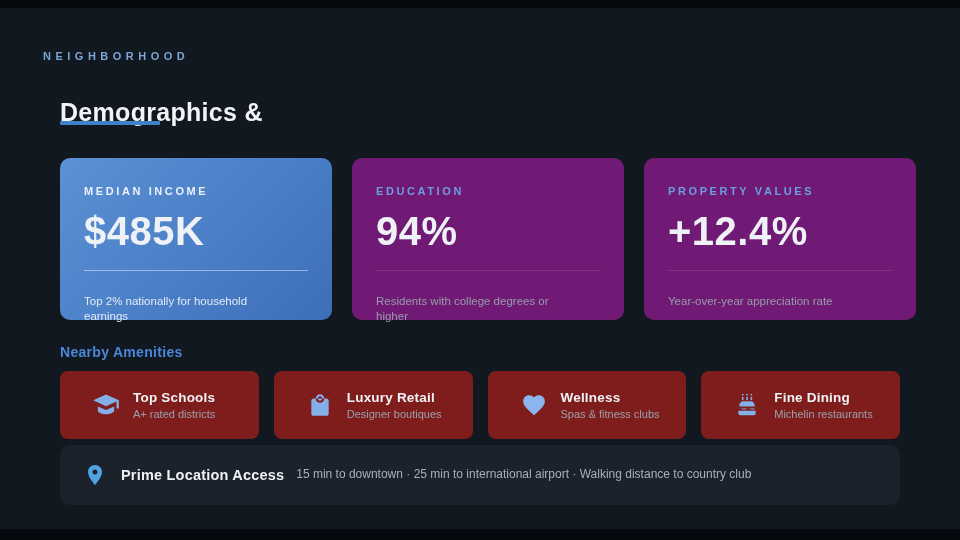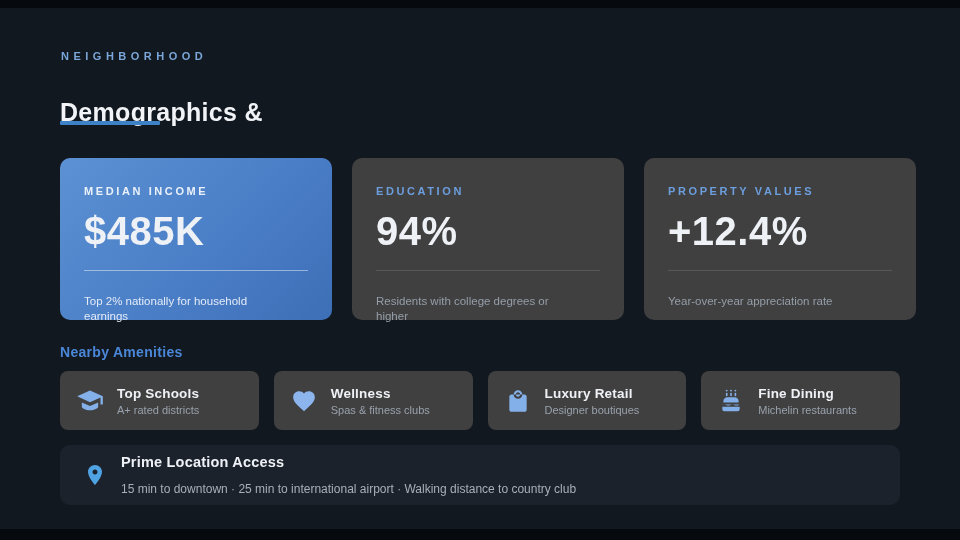--- a/index.html
+++ b/index.html
@@ -8,41 +8,41 @@
     background:#12181f;
     font-family:"Liberation Sans","DejaVu Sans",sans-serif;
     -webkit-font-smoothing:antialiased;
   }
   .letterbox{position:absolute;left:0;width:960px;background:#06090d;}
   .letterbox.top{top:0;height:8px;}
   .letterbox.bottom{bottom:0;height:11px;}
 
   
   .eyebrow{
-    position:absolute;top:50px;left:61px;
+    position:absolute;top:50px;left:43px;
     font-size:11px;font-weight:700;letter-spacing:4.5px;color:#7ba6d9;
   }
   .page-title{
     position:absolute;top:74px;left:60px;width:430px;
     font-size:25px;line-height:42px;font-weight:700;color:#f1f3f6;
     letter-spacing:0.3px;z-index:1;
   }
   .title-accent{
     position:absolute;top:121px;left:60px;width:100px;height:4px;
     background:#3d82c6;border-radius:1px;z-index:3;
   }
 
   
   .stats-row{
     position:absolute;top:158px;left:60px;right:44px;
     display:flex;gap:20px;align-items:flex-end;
   }
   .stat-card{
     flex:1;height:162px;border-radius:10px;
-    background:#404040;box-sizing:border-box;
+    background:#701a75;box-sizing:border-box;
     padding:27px 24px 0 24px;
   }
   .stat-card.highlight{
     background:linear-gradient(135deg,#5c91d4 0%,#4a7ec6 55%,#3d6fb7 100%);
   }
   .stat-label{
     font-size:11px;font-weight:700;letter-spacing:2.6px;color:#6c9ede;
   }
   .highlight .stat-label{color:rgba(255,255,255,0.88);}
   .stat-value{
@@ -62,39 +62,39 @@
   
   .amenities-heading{
     position:absolute;top:344px;left:60px;
     font-size:14px;font-weight:700;color:#4b87d9;letter-spacing:0.3px;
   }
   .amenities-row{
     position:absolute;top:371px;left:60px;right:60px;
     display:flex;gap:15px;
   }
   .amenity-card{
-    flex:1;height:59px;border-radius:8px;background:#404040;
+    flex:1;height:68px;border-radius:8px;background:#7f1d1d;
     display:flex;align-items:center;gap:13px;
-    box-sizing:border-box;padding-left:16px;
+    box-sizing:border-box;padding-left:32px;
   }
   .amenity-icon{width:28px;height:28px;flex:0 0 28px;display:flex;align-items:center;justify-content:center;}
   .amenity-icon svg{display:block;}
   .amenity-text{display:flex;flex-direction:column;gap:3px;}
   .amenity-title{font-size:13.5px;font-weight:700;color:#eef1f5;letter-spacing:0.2px;}
   .amenity-sub{font-size:11px;color:#98a1ac;}
 
   
   .location-panel{
     position:absolute;top:445px;left:60px;right:60px;height:60px;
     border-radius:10px;background:#1b222b;
     display:flex;align-items:center;gap:14px;
     box-sizing:border-box;padding-left:23px;
   }
   .location-pin{width:24px;flex:0 0 24px;display:flex;align-items:center;}
-  .location-text{display:flex;flex-direction:column;gap:12px;}
+  .location-text{display:flex;flex-direction:row;gap:12px;}
   .location-title{font-size:14.5px;font-weight:700;color:#eef1f5;letter-spacing:0.2px;}
   .location-details{font-size:12px;color:#a7afb9;}
 </style>
 </head>
 <body>
 
 <div class="letterbox top"></div>
 <div class="letterbox bottom"></div>
 
 <div class="eyebrow">NEIGHBORHOOD</div>
@@ -138,39 +138,39 @@
         </svg>
     </span>
     <span class="amenity-text">
       <span class="amenity-title">Top Schools</span>
       <span class="amenity-sub">A+ rated districts</span>
     </span>
   </div>
 
   <div class="amenity-card">
     <span class="amenity-icon">
+      <svg width="26" height="26" viewBox="0 0 24 24" fill="#84b0ea">
+          <path d="M18 6h-2c0-2.21-1.79-4-4-4S8 3.79 8 6H6c-1.1 0-2 .9-2 2v12c0 1.1.9 2 2 2h12c1.1 0 2-.9 2-2V8c0-1.1-.9-2-2-2zm-6-2c1.1 0 2 .9 2 2h-4c0-1.1.9-2 2-2zm0 6c-2.21 0-4-1.79-4-4h2c0 1.1.9 2 2 2s2-.9 2-2h2c0 2.21-1.79 4-4 4z"></path>
+        </svg>
+    </span>
+    <span class="amenity-text">
+      <span class="amenity-title">Luxury Retail</span>
+      <span class="amenity-sub">Designer boutiques</span>
+    </span>
+  </div>
+
+  <div class="amenity-card">
+    <span class="amenity-icon">
       <svg width="26" height="26" viewBox="0 0 24 24" fill="#8cb5ee">
           <path d="M12 21.35l-1.45-1.32C5.4 15.36 2 12.28 2 8.5 2 5.42 4.42 3 7.5 3c1.74 0 3.41.81 4.5 2.09C13.09 3.81 14.76 3 16.5 3 19.58 3 22 5.42 22 8.5c0 3.78-3.4 6.86-8.55 11.54L12 21.35z"></path>
         </svg>
     </span>
     <span class="amenity-text">
       <span class="amenity-title">Wellness</span>
       <span class="amenity-sub">Spas &amp; fitness clubs</span>
-    </span>
-  </div>
-
-  <div class="amenity-card">
-    <span class="amenity-icon">
-      <svg width="26" height="26" viewBox="0 0 24 24" fill="#84b0ea">
-          <path d="M18 6h-2c0-2.21-1.79-4-4-4S8 3.79 8 6H6c-1.1 0-2 .9-2 2v12c0 1.1.9 2 2 2h12c1.1 0 2-.9 2-2V8c0-1.1-.9-2-2-2zm-6-2c1.1 0 2 .9 2 2h-4c0-1.1.9-2 2-2zm0 6c-2.21 0-4-1.79-4-4h2c0 1.1.9 2 2 2s2-.9 2-2h2c0 2.21-1.79 4-4 4z"></path>
-        </svg>
-    </span>
-    <span class="amenity-text">
-      <span class="amenity-title">Luxury Retail</span>
-      <span class="amenity-sub">Designer boutiques</span>
     </span>
   </div>
 
   <div class="amenity-card">
     <span class="amenity-icon">
       <svg width="26" height="26" viewBox="0 0 24 24" fill="#84b0ea">
         <circle cx="8" cy="2.4" r="0.9"></circle>
           <circle cx="12" cy="2.4" r="0.9"></circle>
           <circle cx="16" cy="2.4" r="0.9"></circle>
         <rect x="7.3" y="4.4" width="1.5" height="3.2" rx="0.7"></rect>

